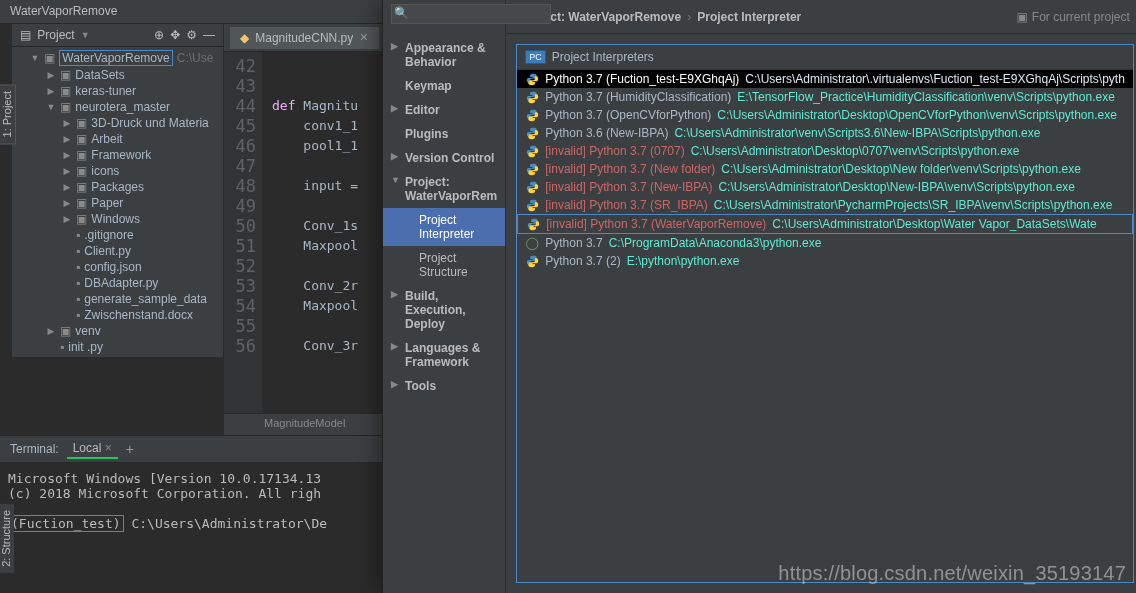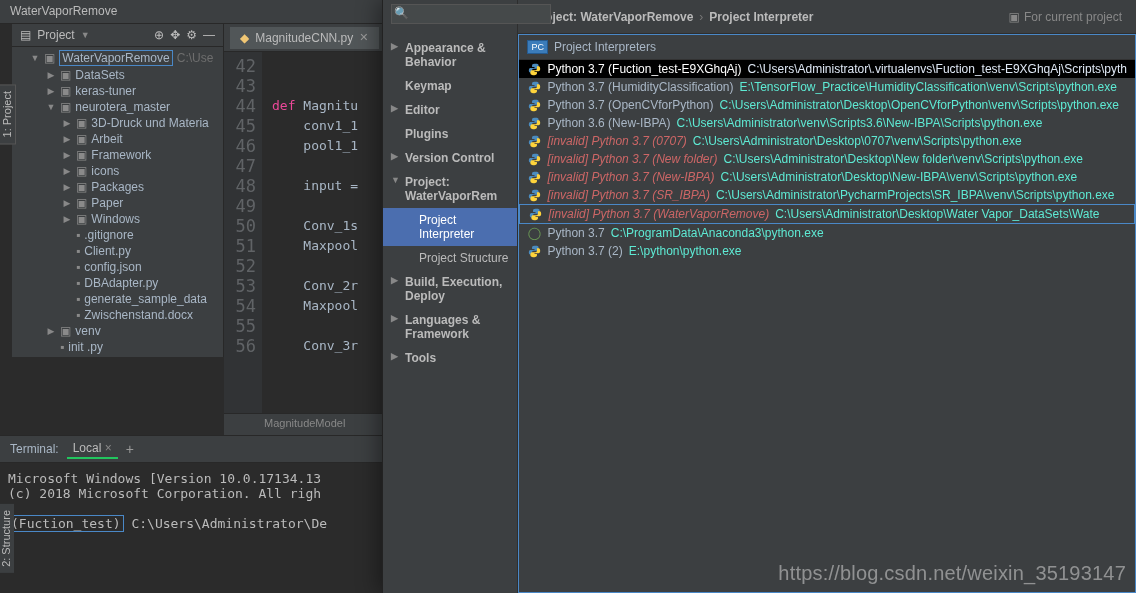--- a/index.html
+++ b/index.html
@@ -134,21 +134,21 @@
   line-height: 20px;
 }
 .code {
   flex: 1;
   font-family: Consolas, monospace;
   font-size: 13px;
   line-height: 20px;
   padding: 4px 0 4px 10px;
   white-space: pre;
 }
-.kw { color: #ec4899; }
+.kw { color: #f0abfc; }
 .breadcrumb-bar {
   height: 22px;
   background: #3c3f41;
   font-size: 11px;
   color: #888;
   padding: 3px 40px;
   border-top: 1px solid #282828;
 }
 .terminal-panel {
   height: 158px;
@@ -246,21 +246,21 @@
 .for-current {
   margin-left: auto;
   color: #888;
   font-size: 12px;
   display: flex;
   align-items: center;
   gap: 4px;
 }
 .interp-panel {
   border: 1px solid #4a88c7;
-  margin: 0;
+  margin: 10px;
   flex: 1;
   display: flex;
   flex-direction: column;
   overflow: hidden;
 }
 .interp-header {
   background: #3c3f41;
   padding: 5px 8px;
   display: flex;
   align-items: center;
@@ -282,21 +282,21 @@
   display: flex;
   align-items: center;
   gap: 6px;
   padding: 2px 8px;
   white-space: nowrap;
   font-size: 12px;
 }
 .interp-row.sel { background: #000000; color: #fff; }
 .interp-row .path { color: #5eead4; }
 .interp-row.sel .path { color: #dfe8f5; }
-.invalid { color: #cc6666; font-style: italic; }
+.invalid { color: #cc6666; }
 .py-icon {
   width: 14px; height: 14px;
   display: inline-flex;
   align-items: center;
   justify-content: center;
 }
 .highlight-frame {
   border: 1px solid #4a88c7;
 }
 .watermark {

